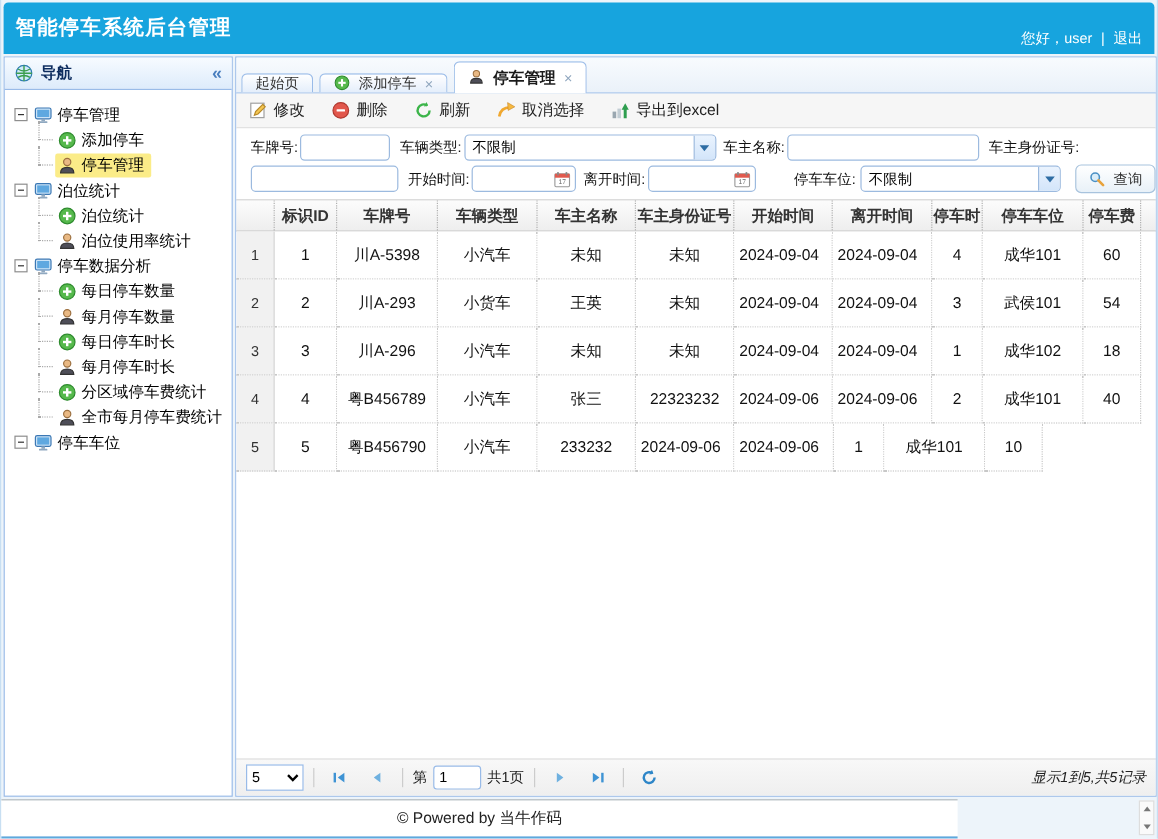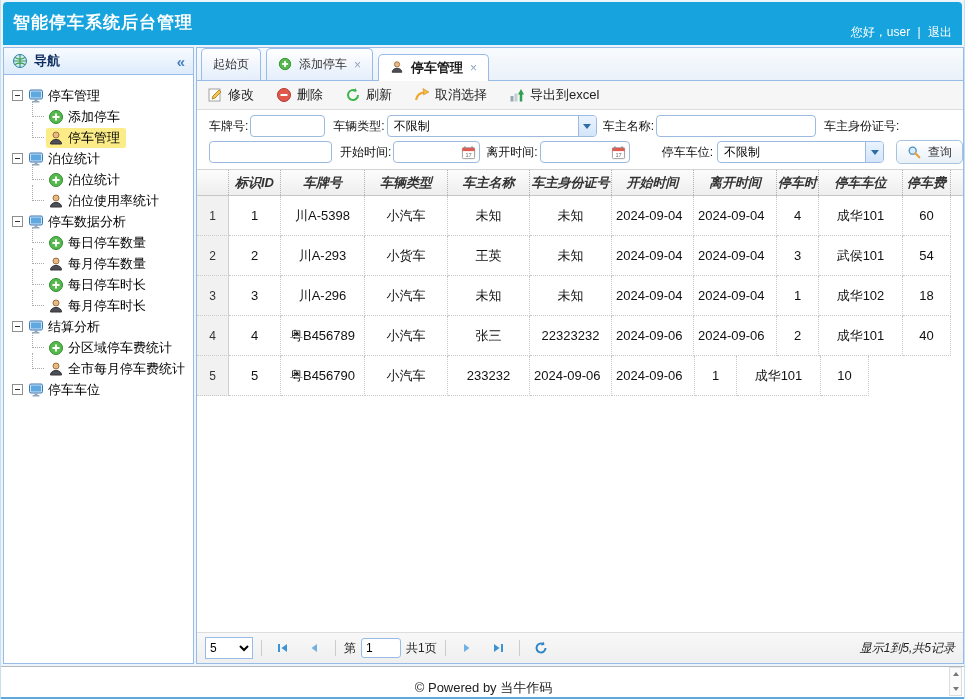--- a/index.html
+++ b/index.html
@@ -35,21 +35,21 @@
   .tnode.selected .nwrap { background:#FBEC88; }
   .ticon { width:16px; height:16px; flex:0 0 16px; display:inline-flex; }
   .ticon svg { width:16px; height:16px; }
 
   
   .main { position:absolute; left:195px; top:47px; width:768px; height:617px;
           background:#fff; border:1px solid #99BBE8; display:flex; flex-direction:column; }
 
   .tabsbar { flex:0 0 30px; background:linear-gradient(#F8FBFE,#EAF1F9); border-bottom:1px solid #99BBE8;
              display:flex; align-items:flex-end; padding-left:4px; gap:5px; }
-  .tab { height:32px; border:1px solid #99BBE8; border-bottom:none; border-radius:5px 5px 0 0;
+  .tab { height:16px; border:1px solid #99BBE8; border-bottom:none; border-radius:5px 5px 0 0;
          background:linear-gradient(#FFFFFF,#E4EEFB); padding:0 11px; font-size:12px; color:#333;
          display:flex; align-items:center; gap:5px; cursor:pointer; }
   .tab .ticon svg { width:14px; height:14px; }
   .tab.active { height:27px; background:#fff; font-weight:bold; font-size:13px; color:#1a1a1a; margin-bottom:-1px; }
   .tabx { color:#8FA6BE; font-size:12px; font-weight:normal; margin-left:2px; cursor:pointer; }
 
   .toolbar { flex:0 0 29px; background:#F6F6F6; border-bottom:1px solid #DDDDDD;
              display:flex; align-items:center; padding:0 10px; gap:22px; font-size:13px; color:#222; }
   .tbtn { display:flex; align-items:center; gap:5px; cursor:pointer; }
   .tbtn svg { width:16px; height:16px; }
@@ -70,21 +70,21 @@
   .qbtn { height:24px; border:1px solid #A8C3DD; border-radius:5px; background:linear-gradient(#FFFFFF,#E8F1F8);
           display:flex; align-items:center; gap:5px; padding:0 10px; font-size:12px; color:#333; cursor:pointer; }
   .qbtn svg { width:14px; height:14px; }
   .ml2{margin-left:2px}.ml4{margin-left:4px}.ml6{margin-left:6px}.ml8{margin-left:8px}
   .ml12{margin-left:12px}.ml16{margin-left:32px}
 
   
   .ghead { flex:0 0 27px; display:flex; background:linear-gradient(#FCFCFC,#EEEEEE);
            border-top:1px solid #D4D4D4; border-bottom:1px solid #C6C6C6; font-size:13px; font-weight:bold; color:#333; }
   .hc { display:flex; align-items:center; justify-content:center; border-right:1px dotted #B0B0B0;
-        overflow:hidden; white-space:nowrap;font-style:italic; }
+        overflow:hidden; white-space:nowrap; }
   .hfill { flex:1; border-right:none; }
   .gbody { flex:1; background:#fff; overflow:hidden; }
   .grow { display:flex; height:40px; cursor:pointer; }
   .gc { display:flex; align-items:center; justify-content:center; border-right:1px dotted #C8C8C8;
         border-bottom:1px dotted #C8C8C8; font-size:13px; color:#111; background:#fff;
         overflow:hidden; white-space:nowrap; }
   .gc.rn { background:#F1F1F1; border-right:1px solid #D0D0D0; font-size:12px; color:#333; }
   .gc.dt { justify-content:flex-start; padding-left:4px; }
   .c0{width:32px;flex:0 0 32px}.c1{width:52px;flex:0 0 52px}.c2{width:84px;flex:0 0 84px}
   .c3{width:83px;flex:0 0 83px}.c4{width:82px;flex:0 0 82px}.c5{width:82px;flex:0 0 82px}
@@ -96,23 +96,23 @@
            display:flex; align-items:center; padding:0 8px; gap:5px; font-size:12px; color:#222; }
   .psel { width:48px; height:22px; font-size:12px; border:1px solid #99BBE8; background:#fff; }
   .psep { width:1px; height:16px; background:#CCC; margin:0 3px; }
   .pbtn { width:26px; height:24px; display:flex; align-items:center; justify-content:center; cursor:pointer; }
   .pbtn svg { width:12px; height:12px; }
   .pnum { width:40px; height:20px; border:1px solid #99BBE8; border-radius:3px; padding-left:4px;
           font-size:12px; font-family:inherit; outline:none; }
   .pinfo { margin-left:auto; color:#222;font-style:italic; }
 
   
-  .footer { position:absolute; left:0; top:666px; width:965px; height:33px; background:#fff;
+  .footer { position:absolute; left:0; top:666px; width:797px; height:33px; background:#fff;
             border-top:1px solid #B0B8BE; border-bottom:2px solid #5FA8DC;
-            display:flex; align-items:flex-end; justify-content:center; font-size:13px; color:#222; }
+            display:flex; align-items:center; justify-content:center; font-size:13px; color:#222; }
   .fsb { position:absolute; right:2px; top:667px; width:13px; height:29px; background:#FAFAFA;
          border:1px solid #DDD; display:flex; flex-direction:column; justify-content:space-between; }
   .fsb .arr { height:12px; display:flex; align-items:center; justify-content:center; cursor:pointer; }
   .arr-up i { width:0; height:0; border-left:3px solid transparent; border-right:3px solid transparent;
               border-bottom:4px solid #777; }
   .arr-dn i { width:0; height:0; border-left:3px solid transparent; border-right:3px solid transparent;
               border-top:4px solid #777; }
 </style>
 </head>
 <body>
@@ -273,34 +273,20 @@
       <div class="tnode child">
           <span class="conn"></span>
           <span class="nwrap">
             <span class="ticon">
               <svg viewBox="0 0 16 16">
                 <circle cx="8" cy="5" r="3" fill="#E9B984" stroke="#9C7040"></circle>
                 <path d="M2.5 14c0-3 2.5-4.5 5.5-4.5S13.5 11 13.5 14z" fill="#4E4E58" stroke="#333"></path>
               </svg>
             </span>
             <span>每月停车时长</span>
-          </span>
-        </div>
-      <div class="tnode root">
-          <span class="expander"></span>
-          <span class="nwrap">
-            <span class="ticon">
-              <svg viewBox="0 0 16 16">
-                <rect x="1.5" y="2" width="13" height="9" rx="1.5" fill="#CBE3F7" stroke="#3C78B4"></rect>
-                <rect x="3" y="3.5" width="10" height="6" fill="#5FA8E0"></rect>
-                <rect x="6.5" y="11" width="3" height="2" fill="#8FA8C0"></rect>
-                <rect x="4.5" y="13" width="7" height="1.5" rx="0.5" fill="#8FA8C0"></rect>
-              </svg>
-            </span>
-            <span>结算分析</span>
           </span>
         </div>
       <div class="tnode child">
           <span class="conn"></span>
           <span class="nwrap">
             <span class="ticon">
               <svg viewBox="0 0 16 16">
                 <circle cx="8" cy="8" r="6.5" fill="#56B94C" stroke="#2E8B2E"></circle>
                 <rect x="7" y="4.5" width="2" height="7" fill="#fff"></rect>
                 <rect x="4.5" y="7" width="7" height="2" fill="#fff"></rect>

